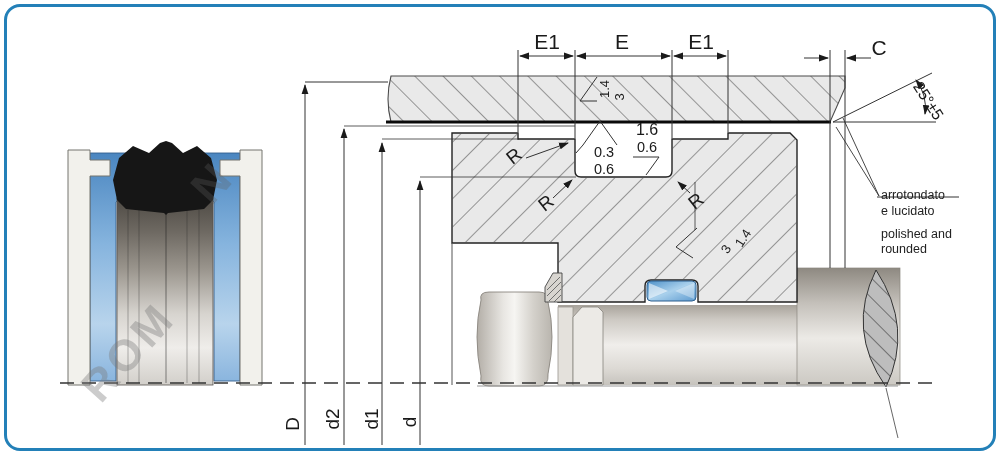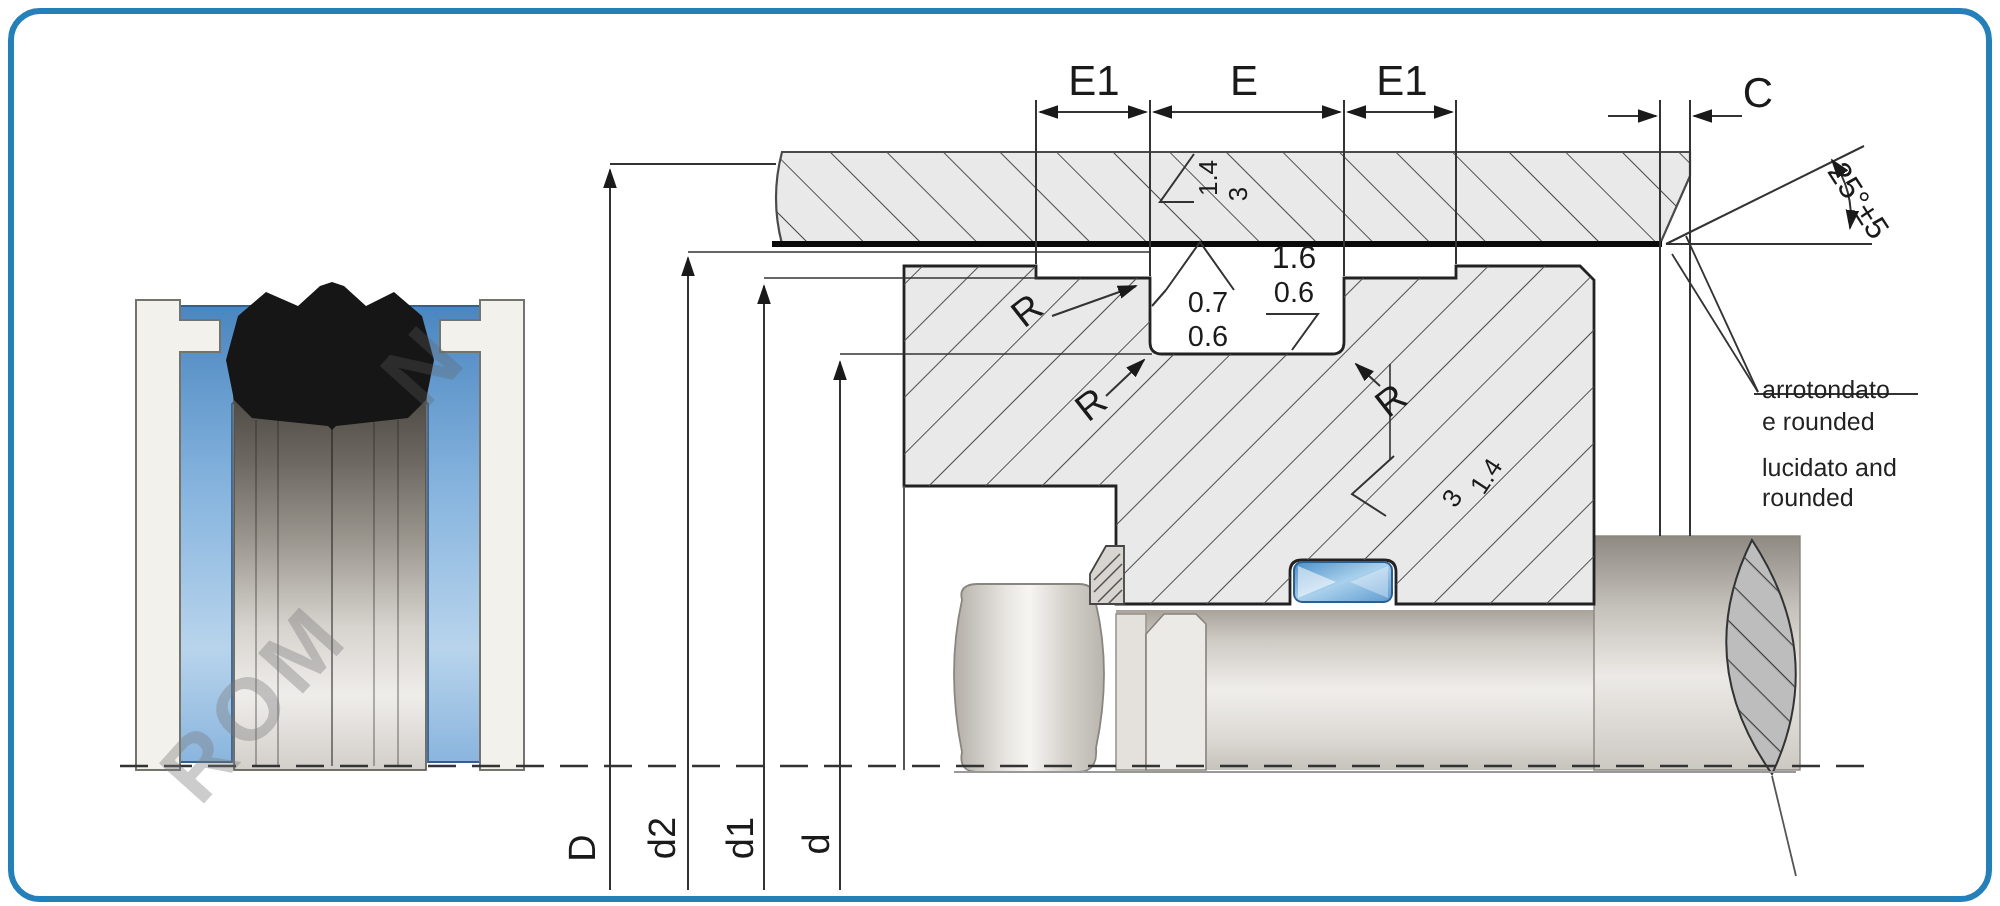--- a/index.html
+++ b/index.html
@@ -188,31 +188,31 @@
   <span class="wm" style="left:212px;top:182px;font-size:46px;color:rgba(95,95,95,0.3);">N</span>
 
   <span class="lbl" style="left:547px;top:41px;font-size:21px;">E1</span>
   <span class="lbl" style="left:622px;top:41px;font-size:21px;">E</span>
   <span class="lbl" style="left:701px;top:41px;font-size:21px;">E1</span>
   <span class="lbl" style="left:879px;top:47px;font-size:21px;">C</span>
 
   <span class="lbl rotAngle" style="left:928px;top:101px;font-size:16px;">25°±5</span>
 
   <span class="lbl note" style="left:881px;top:168px;">arrotondato</span>
-  <span class="lbl note" style="left:881px;top:184px;">e rounded</span>
-  <span class="lbl note" style="left:881px;top:207px;">lucidato and</span>
+  <span class="lbl note" style="left:881px;top:184px;">e lucidato</span>
+  <span class="lbl note" style="left:881px;top:207px;">polished and</span>
   <span class="lbl note" style="left:881px;top:222px;">rounded</span>
 
   <span class="lbl rot90" style="left:604px;top:89px;font-size:13px;">1.4</span>
   <span class="lbl rot90" style="left:619px;top:97px;font-size:13px;">3</span>
 
   <span class="lbl" style="left:647px;top:130px;font-size:16px;">1.6</span>
   <span class="lbl" style="left:647px;top:147px;font-size:14.5px;">0.6</span>
 
-  <span class="lbl" style="left:604px;top:152px;font-size:14.5px;">0.7</span>
+  <span class="lbl" style="left:604px;top:152px;font-size:14.5px;">0.3</span>
   <span class="lbl" style="left:604px;top:169px;font-size:14.5px;">0.6</span>
 
   <span class="lbl rotBody" style="left:726px;top:249px;font-size:13px;">3</span>
   <span class="lbl rotBody" style="left:743px;top:238px;font-size:13px;">1.4</span>
 
   <span class="lbl rotR" style="left:514px;top:156px;font-size:19px;">R</span>
   <span class="lbl rotR" style="left:546px;top:203px;font-size:19px;">R</span>
   <span class="lbl rotR" style="left:696px;top:201px;font-size:19px;">R</span>
 
   <span class="lbl rot90" style="left:292px;top:424px;font-size:19px;">D</span>

